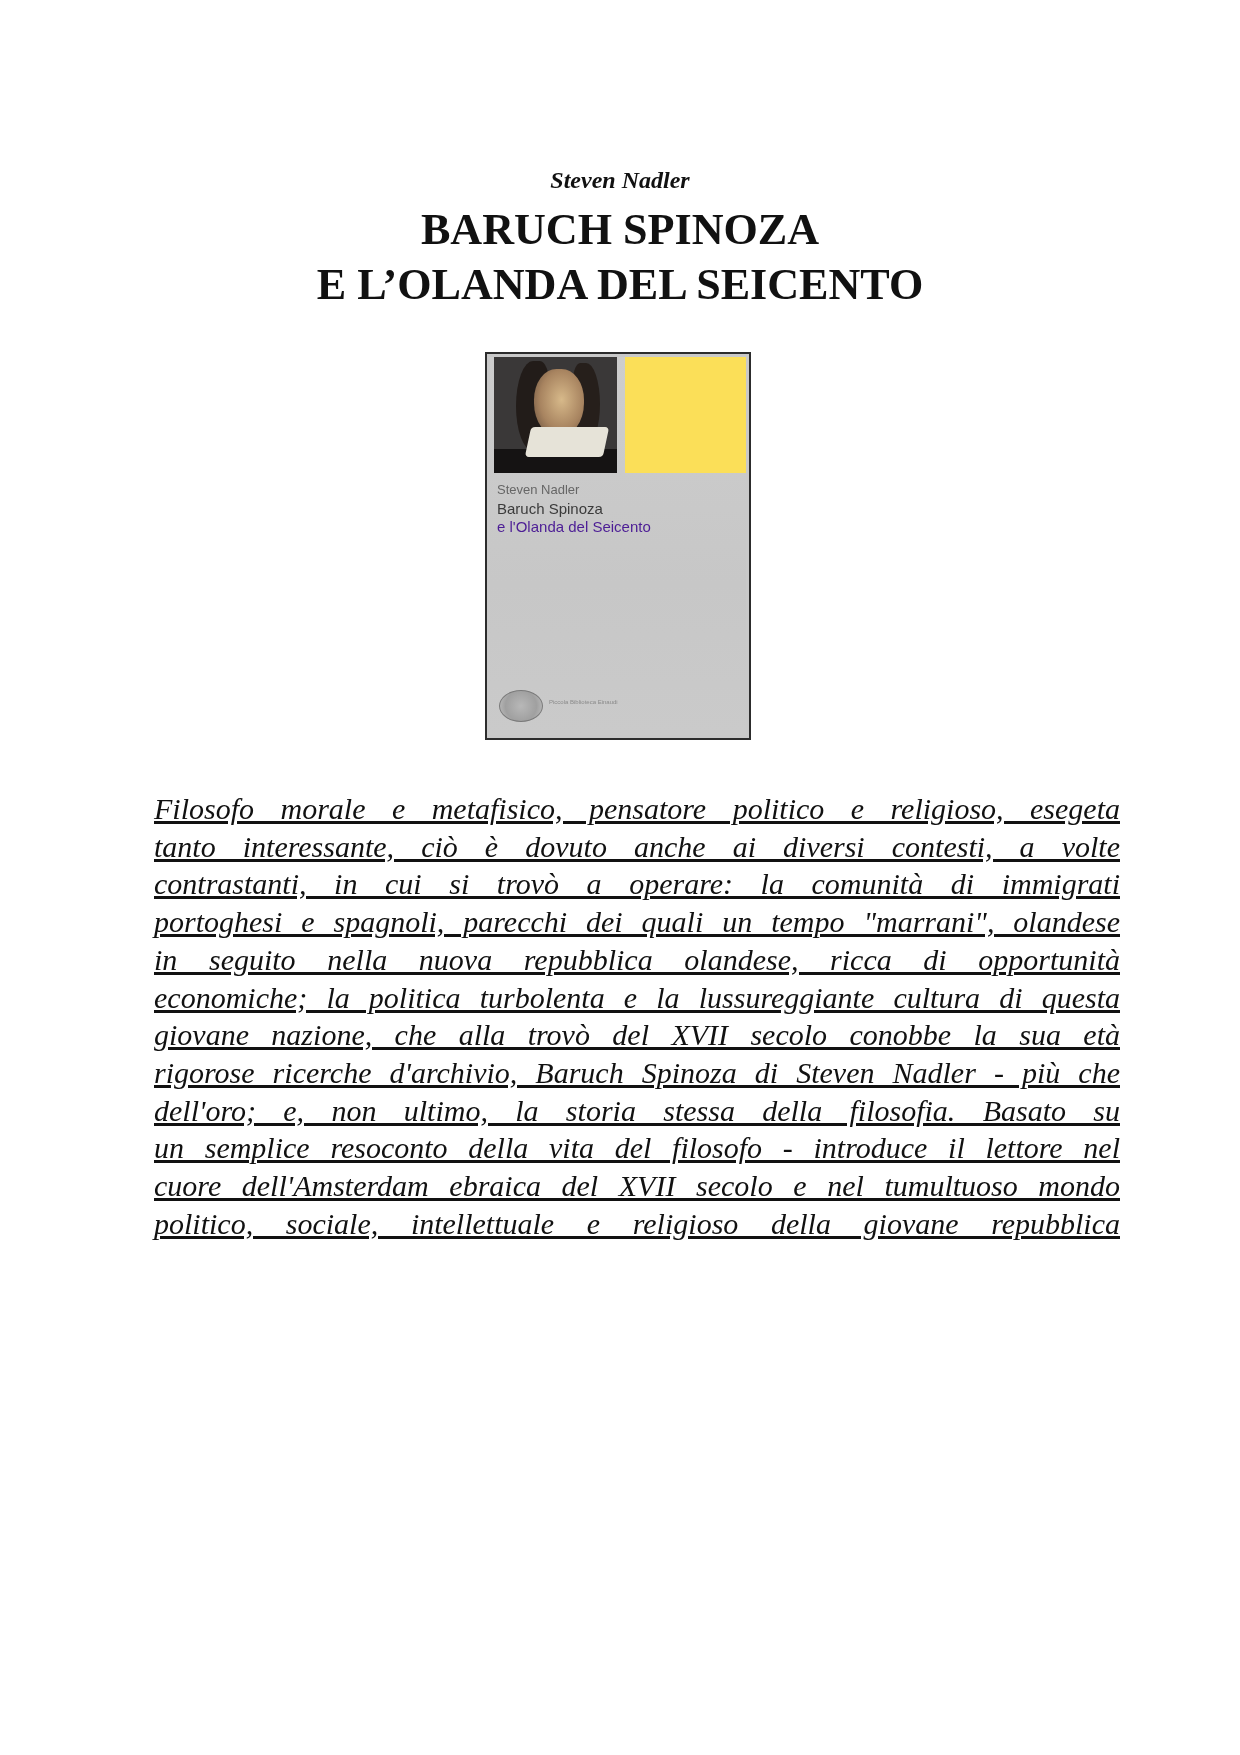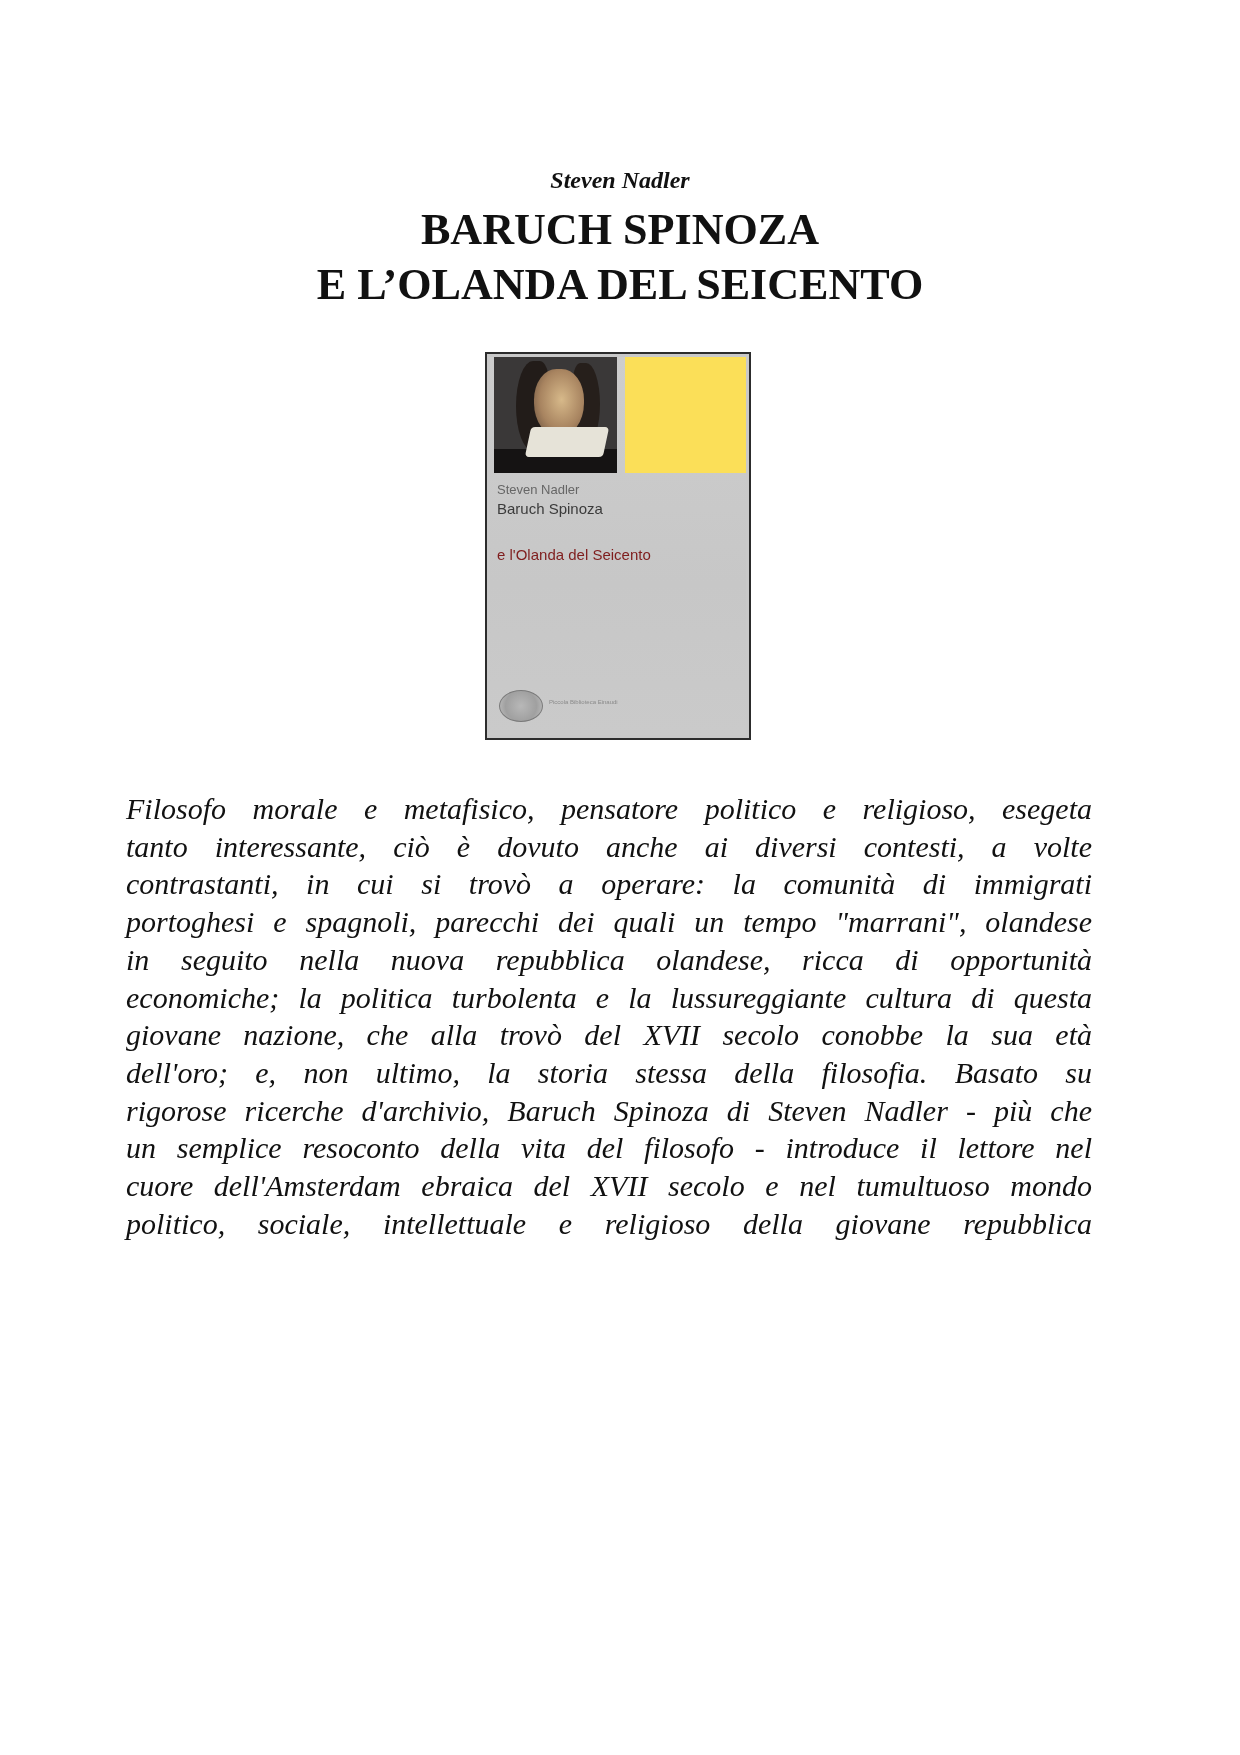--- a/index.html
+++ b/index.html
@@ -56,36 +56,37 @@
     .yellow-block {
       position: absolute; left: 138px; top: 3px; width: 121px; height: 116px;
       background: #fbdf58;
     }
     .cover-text {
       position: absolute; left: 10px;
       font-family: "Liberation Sans", sans-serif; color: #4a4a4a;
     }
     .cover-author { top: 128px; font-size: 13px; color: #666; }
     .cover-title1 { top: 146px; font-size: 15px; color: #3b3b3b; }
-    .cover-title2 { top: 164px; font-size: 15px; color: #7f1d1d; margin-top: 28px; }
+    .cover-title2 { top: 164px; font-size: 15px; color: #4c1d95; }
     .emblem {
       position: absolute; left: 12px; top: 336px; width: 42px; height: 30px;
       border-radius: 50%; border: 1px solid #7a7a7a;
       background: radial-gradient(circle at 50% 50%, #b8b8b8 0%, #a0a0a0 60%, #c5c5c5 100%);
     }
     .publisher {
       position: absolute; left: 62px; top: 345px; font-size: 6px; color: #8a8a8a;
       font-family: "Liberation Sans", sans-serif;
     }
 
     .body-text {
-      position: absolute; left: 126px; top: 790px; width: 966px;
+      position: absolute; left: 154px; top: 790px; width: 966px;
       font-family: "Liberation Serif", serif; font-style: italic;
       font-size: 30px; line-height: 37.7px; text-align: justify;
       color: #111;
+      text-decoration: underline;
     }
     .body-text .line { display: block; text-align: justify; text-align-last: justify; white-space: nowrap; }
     .body-text .line.last { text-align-last: left; }
   </style>
 </head>
 <body>
 
 <div class="page">
 
   <div class="author">Steven Nadler</div>
@@ -110,20 +111,20 @@
   </div>
 
   <div class="body-text">
     <span class="line">Filosofo morale e metafisico, pensatore politico e religioso, esegeta</span>
     <span class="line">tanto interessante, ciò è dovuto anche ai diversi contesti, a volte</span>
     <span class="line">contrastanti, in cui si trovò a operare: la comunità di immigrati</span>
     <span class="line">portoghesi e spagnoli, parecchi dei quali un tempo "marrani", olandese</span>
     <span class="line">in seguito nella nuova repubblica olandese, ricca di opportunità</span>
     <span class="line">economiche; la politica turbolenta e la lussureggiante cultura di questa</span>
     <span class="line">giovane nazione, che alla trovò del XVII secolo conobbe la sua età</span>
+    <span class="line">rigorose ricerche d'archivio, Baruch Spinoza di Steven Nadler - più che</span>
     <span class="line">dell'oro; e, non ultimo, la storia stessa della filosofia. Basato su</span>
-    <span class="line">rigorose ricerche d'archivio, Baruch Spinoza di Steven Nadler - più che</span>
     <span class="line">un semplice resoconto della vita del filosofo - introduce il lettore nel</span>
     <span class="line">cuore dell'Amsterdam ebraica del XVII secolo e nel tumultuoso mondo</span>
     <span class="line">politico, sociale, intellettuale e religioso della giovane repubblica</span>
   </div>
 
 </div>
 
 </body></html>

